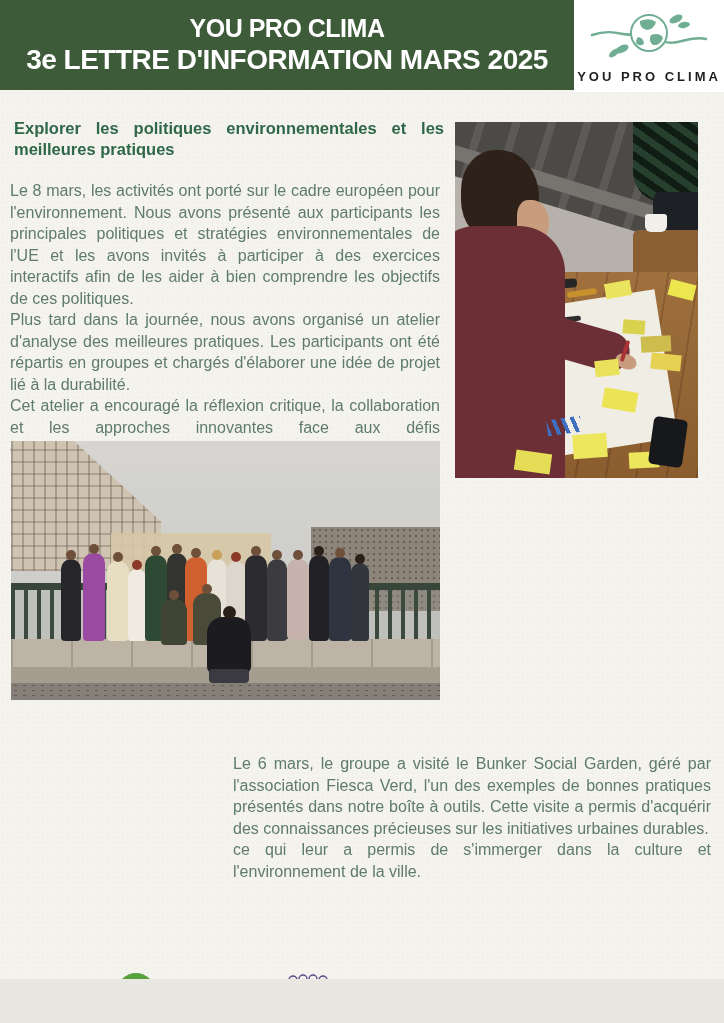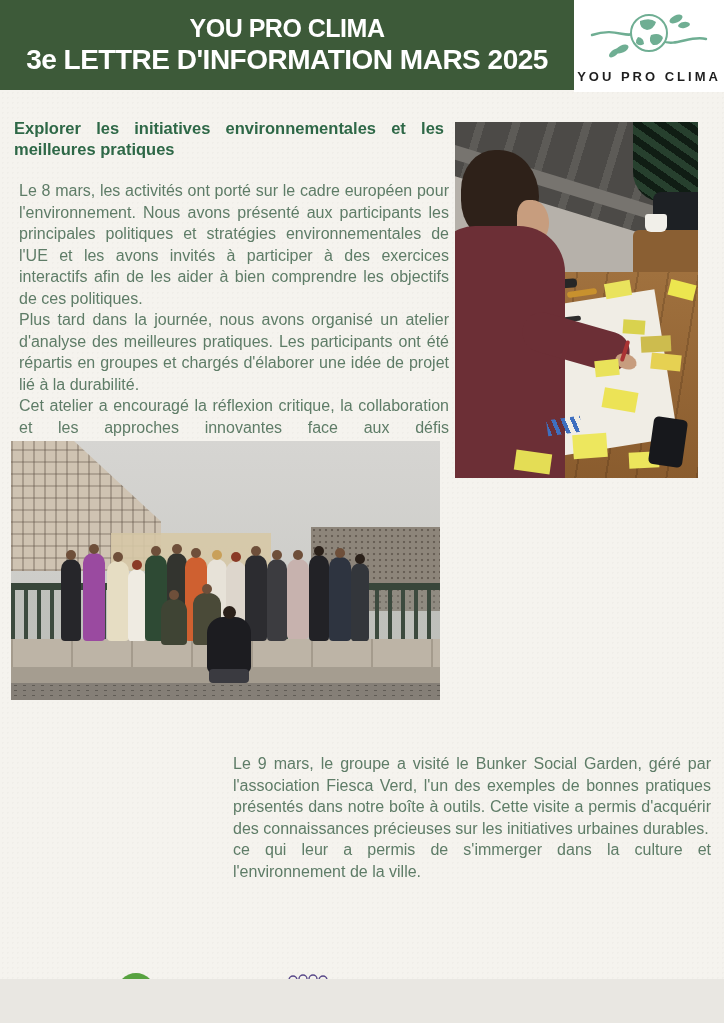--- a/index.html
+++ b/index.html
@@ -16,21 +16,21 @@
   .band .t2{font-size:28px;}
   .logobox{position:absolute;left:574px;top:0;width:150px;height:92px;background:#ffffff;
            display:flex;flex-direction:column;align-items:center;justify-content:center;}
   .logobox .wordmark{font-size:13px;font-weight:bold;letter-spacing:3px;color:#1e1e1e;margin-top:2px;white-space:nowrap;}
 
   
   .h1{position:absolute;left:14px;top:118px;width:430px;font-size:16.5px;font-weight:bold;
       color:#2e6847;text-align:justify;line-height:1.3;}
   .blk{position:absolute;font-size:16px;color:#5e7c67;text-align:justify;line-height:1.345;}
   .blk p{margin:0;}
-  .blk1{left:19px;top:180px;width:430px;}
+  .blk1{left:10px;top:180px;width:430px;}
   .h2{position:absolute;left:233px;top:712px;width:478px;font-size:16.5px;font-weight:bold;color:#2e6847;}
   .blk2{left:233px;top:753px;width:478px;}
 
   
   .photo{position:absolute;overflow:hidden;}
   .photo *{position:absolute;}
   .ph1{left:455px;top:122px;width:243px;height:356px;background:#b6b1aa;}
   .ph2{left:11px;top:441px;width:429px;height:259px;background:linear-gradient(#d6d5d2,#ccccc8 60%);}
 
   .person{border-radius:10px 10px 4px 4px;}
@@ -70,21 +70,21 @@
           <ellipse cx="88" cy="10" rx="7" ry="3.6" transform="rotate(-25 88 10)"></ellipse>
           <ellipse cx="96" cy="16" rx="6" ry="3" transform="rotate(-10 96 16)"></ellipse>
           <ellipse cx="34" cy="40" rx="7" ry="3.6" transform="rotate(-25 34 40)"></ellipse>
           <ellipse cx="26" cy="44" rx="6" ry="3" transform="rotate(-40 26 44)"></ellipse>
         </g>
       </svg>
     </span>
     <div class="wordmark">YOU PRO CLIMA</div>
   </div>
 
-  <div class="h1">Explorer les initiatives environnementales et les meilleures pratiques</div>
+  <div class="h1">Explorer les politiques environnementales et les meilleures pratiques</div>
   <div class="blk blk1">
     <p>Le 8 mars, les activités ont porté sur le cadre européen pour l'environnement. Nous avons présenté aux participants les principales politiques et stratégies environnementales de l'UE et les avons invités à participer à des exercices interactifs afin de les aider à bien comprendre les objectifs de ces politiques.</p>
     <p>Plus tard dans la journée, nous avons organisé un atelier d'analyse des meilleures pratiques. Les participants ont été répartis en groupes et chargés d'élaborer une idée de projet lié à la durabilité.</p>
     <p>Cet atelier a encouragé la réflexion critique, la collaboration et les approches innovantes face aux défis environnementaux.</p>
   </div>
 
   <div class="photo ph1">
     <div style="left:120px;top:-30px;width:160px;height:120px;background:#dcdad5;transform:rotate(24deg);"></div>
     <div style="left:-40px;top:-45px;width:300px;height:130px;transform:rotate(17deg);background:repeating-linear-gradient(90deg,#4c4a47 0 26px,#5d5b57 26px 34px);"></div>
     <div style="left:-30px;top:60px;width:300px;height:14px;transform:rotate(17deg);background:#77746f;"></div>
@@ -180,21 +180,21 @@
     <div class="person" style="left:182px;top:152px;width:28px;height:52px;background:#4a4a38;border-radius:12px 12px 4px 4px;">
         <div class="head"></div>
       </div>
     <div class="person" style="left:196px;top:176px;width:44px;height:56px;background:#1c1c20;border-radius:16px 16px 6px 6px;">
         <div class="head" style="width:13px;height:13px;margin-left:-6px;top:-11px;background:#2a2019;"></div>
       </div>
     <div style="left:198px;top:228px;width:40px;height:14px;background:#3a3a40;border-radius:4px;"></div>
   </div>
 
   <div class="blk blk2">
-    <p>Le 9 mars, le groupe a visité le Bunker Social Garden, géré par l'association Fiesca Verd, l'un des exemples de bonnes pratiques présentés dans notre boîte à outils. Cette visite a permis d'acquérir des connaissances précieuses sur les initiatives urbaines durables.</p>
+    <p>Le 6 mars, le groupe a visité le Bunker Social Garden, géré par l'association Fiesca Verd, l'un des exemples de bonnes pratiques présentés dans notre boîte à outils. Cette visite a permis d'acquérir des connaissances précieuses sur les initiatives urbaines durables.</p>
     <p>ce qui leur a permis de s'immerger dans la culture et l'environnement de la ville.</p>
   </div>
 
   <div class="flogo" style="left:18px;top:978px;">
     <span>
       <svg width="34" height="32" viewBox="0 0 34 32">
         <polygon points="17,1 2,28 9,28 17,13" fill="#f08a2c"></polygon>
         <polygon points="17,1 32,28 25,28 17,13" fill="#2b56c4"></polygon>
         <polygon points="2,28 32,28 27,32 7,32" fill="#4a4a55"></polygon>
         <polygon points="17,13 24,26 10,26" fill="#ffffff"></polygon>

